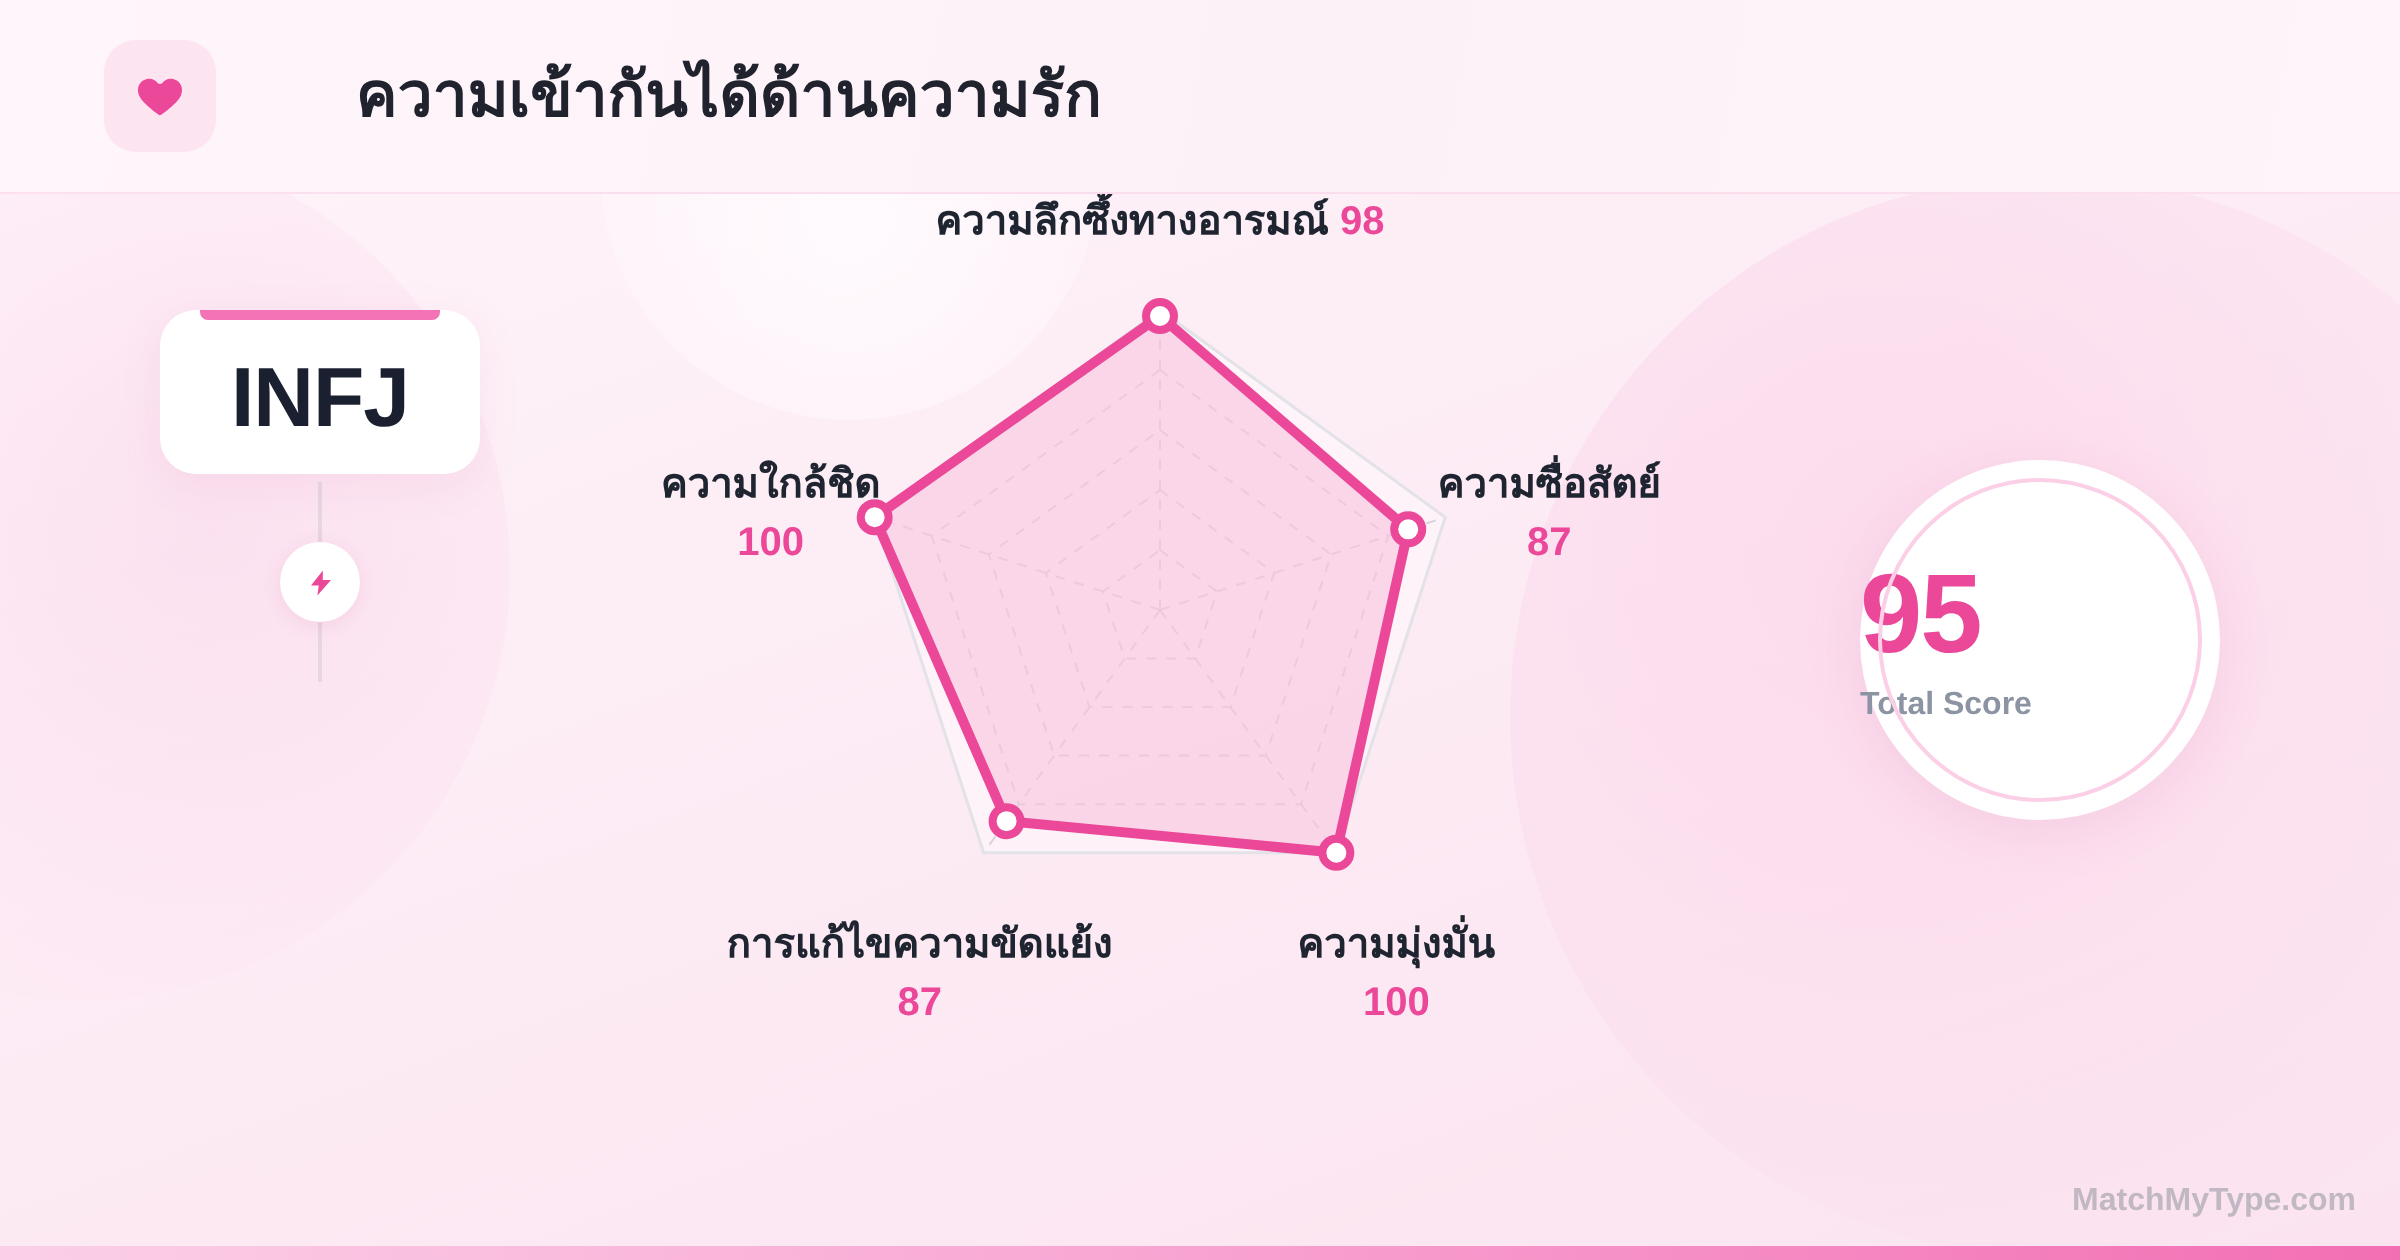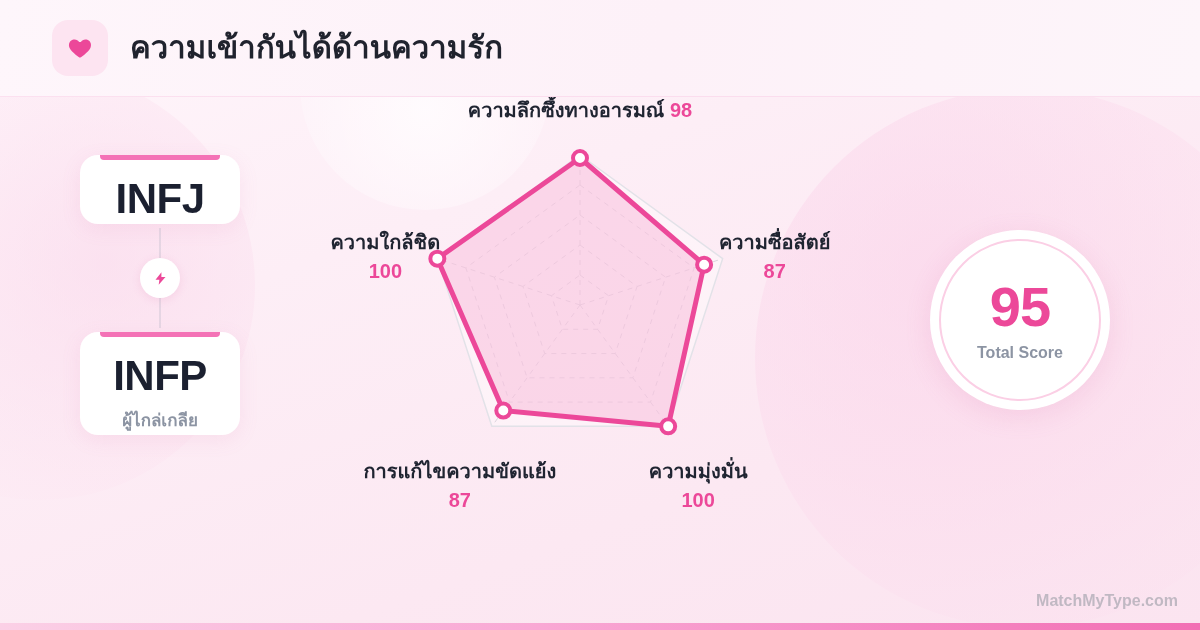--- a/index.html
+++ b/index.html
@@ -49,20 +49,21 @@
   .header {
     position: absolute;
     left: 0; top: 0;
     width: 1200px; height: 97px;
     background: linear-gradient(100deg, #fef6fb 0%, #fdf1f8 55%, #fdf5fa 100%);
     border-bottom: 1px solid rgba(249,168,212,0.28);
     display: flex;
     align-items: center;
     padding-left: 52px;
     z-index: 6;
+    gap: 48px;
   }
   .header-icon-box {
     width: 56px; height: 56px;
     border-radius: 16px;
     background: #fde4f1;
     display: flex;
     align-items: center;
     justify-content: center;
     flex: 0 0 auto;
   }
@@ -82,21 +83,21 @@
     position: absolute;
     left: 80px; top: 155px;
     width: 160px;
     z-index: 5;
   }
   .type-card {
     width: 160px;
     background: #ffffff;
     border-radius: 18px;
     box-shadow: 0 5px 20px rgba(219,112,170,0.10);
-    padding: 22px 10px 3px;
+    padding: 22px 10px 16px;
     text-align: center;
     position: relative;
     overflow: hidden;
   }
   .type-card::before {
     content: "";
     position: absolute;
     left: 20px; right: 20px; top: 0;
     height: 5px;
     border-radius: 0 0 4px 4px;
@@ -176,21 +177,21 @@
     text-align: center;
   }
   .score-circle {
     width: 180px; height: 180px;
     border-radius: 50%;
     background: #ffffff;
     box-shadow: 0 6px 26px rgba(219,112,170,0.16);
     position: relative;
     display: flex;
     flex-direction: column;
-    align-items: center;
+    align-items: flex-start;
     justify-content: center;
   }
   .score-circle::after {
     content: "";
     position: absolute;
     left: 9px; top: 9px; right: 9px; bottom: 9px;
     border-radius: 50%;
     border: 2px solid #fbcfe5;
     pointer-events: none;
   }
@@ -266,24 +267,20 @@
 
     <div class="connector">
       <div class="connector-line"></div>
       <div class="bolt-circle">
         <svg class="bolt-svg" viewBox="0 0 24 24" aria-hidden="true">
           <path d="M13.5 2 4 14h6.2l-1.1 8L20 9.6h-6.6L13.5 2z" fill="#ec4899"></path>
         </svg>
       </div>
     </div>
 
-    <div class="type-card">
-      <div class="type-code">INFP</div>
-      <div class="type-name">ผู้ไกล่เกลีย</div>
-    </div>
 
   </div>
 
   <div class="radar-wrap">
     <svg class="radar-svg" viewBox="0 0 580 490">
       <g id="radar-outer">
           <polygon points="290.00,45.00 432.66,148.65 378.17,316.35 201.83,316.35 147.34,148.65" fill="#ffffff" fill-opacity="0.40" stroke="#e2e2e8" stroke-width="1.5"></polygon>
         </g>
       <g id="radar-rings">
           <polygon points="290.00,165.00 318.53,185.73 307.63,219.27 272.37,219.27 261.47,185.73" fill="none" stroke="#cfc8d2" stroke-width="1" stroke-dasharray="5 5" opacity="0.75"></polygon>

